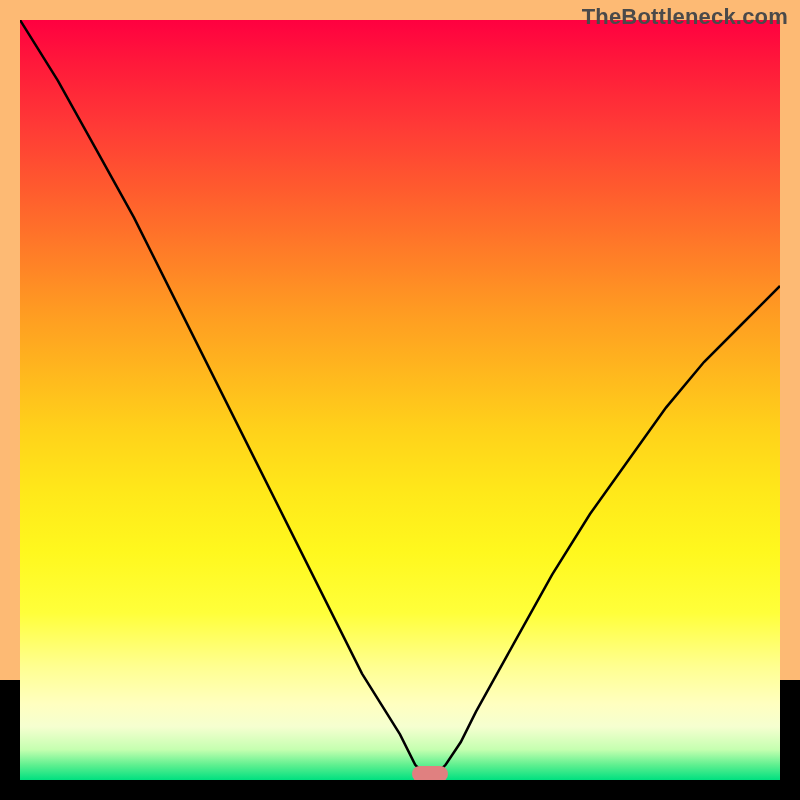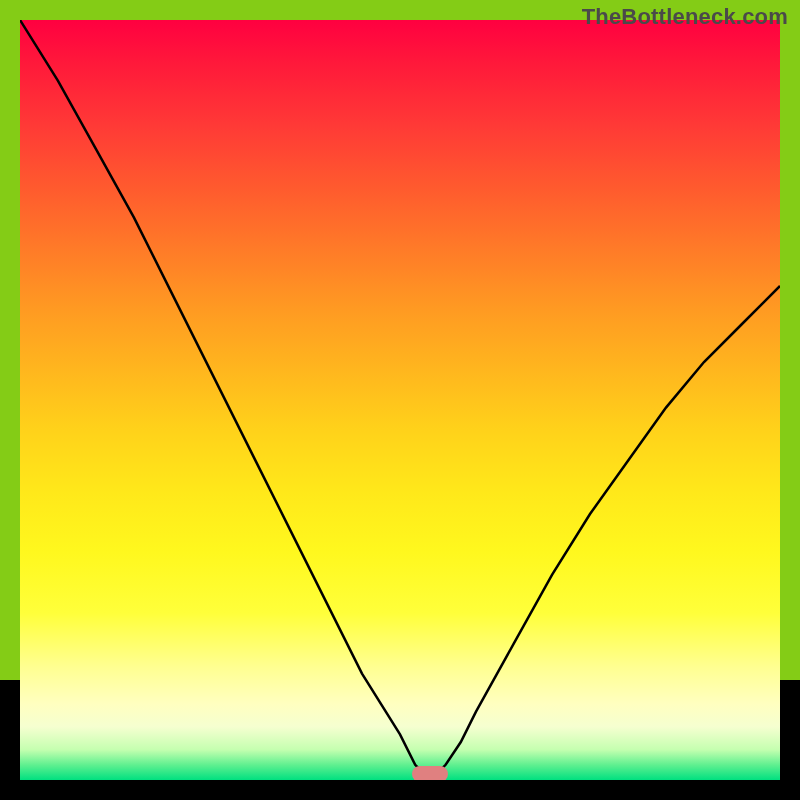--- a/index.html
+++ b/index.html
@@ -8,21 +8,21 @@
     width: 800px;
     height: 800px;
     background: #000;
     overflow: hidden;
     font-family: Arial, Helvetica, sans-serif;
   }
   .frame {
     position: relative;
     width: 800px;
     height: 680px;
-    background: #84cc16;
+    background: #fdba74;
   }
   .watermark {
     position: absolute;
     top: 4px;
     right: 12px;
     color: #4a4a4a;
     font-size: 22px;
     font-weight: 600;
     letter-spacing: 0.2px;
     z-index: 20;

